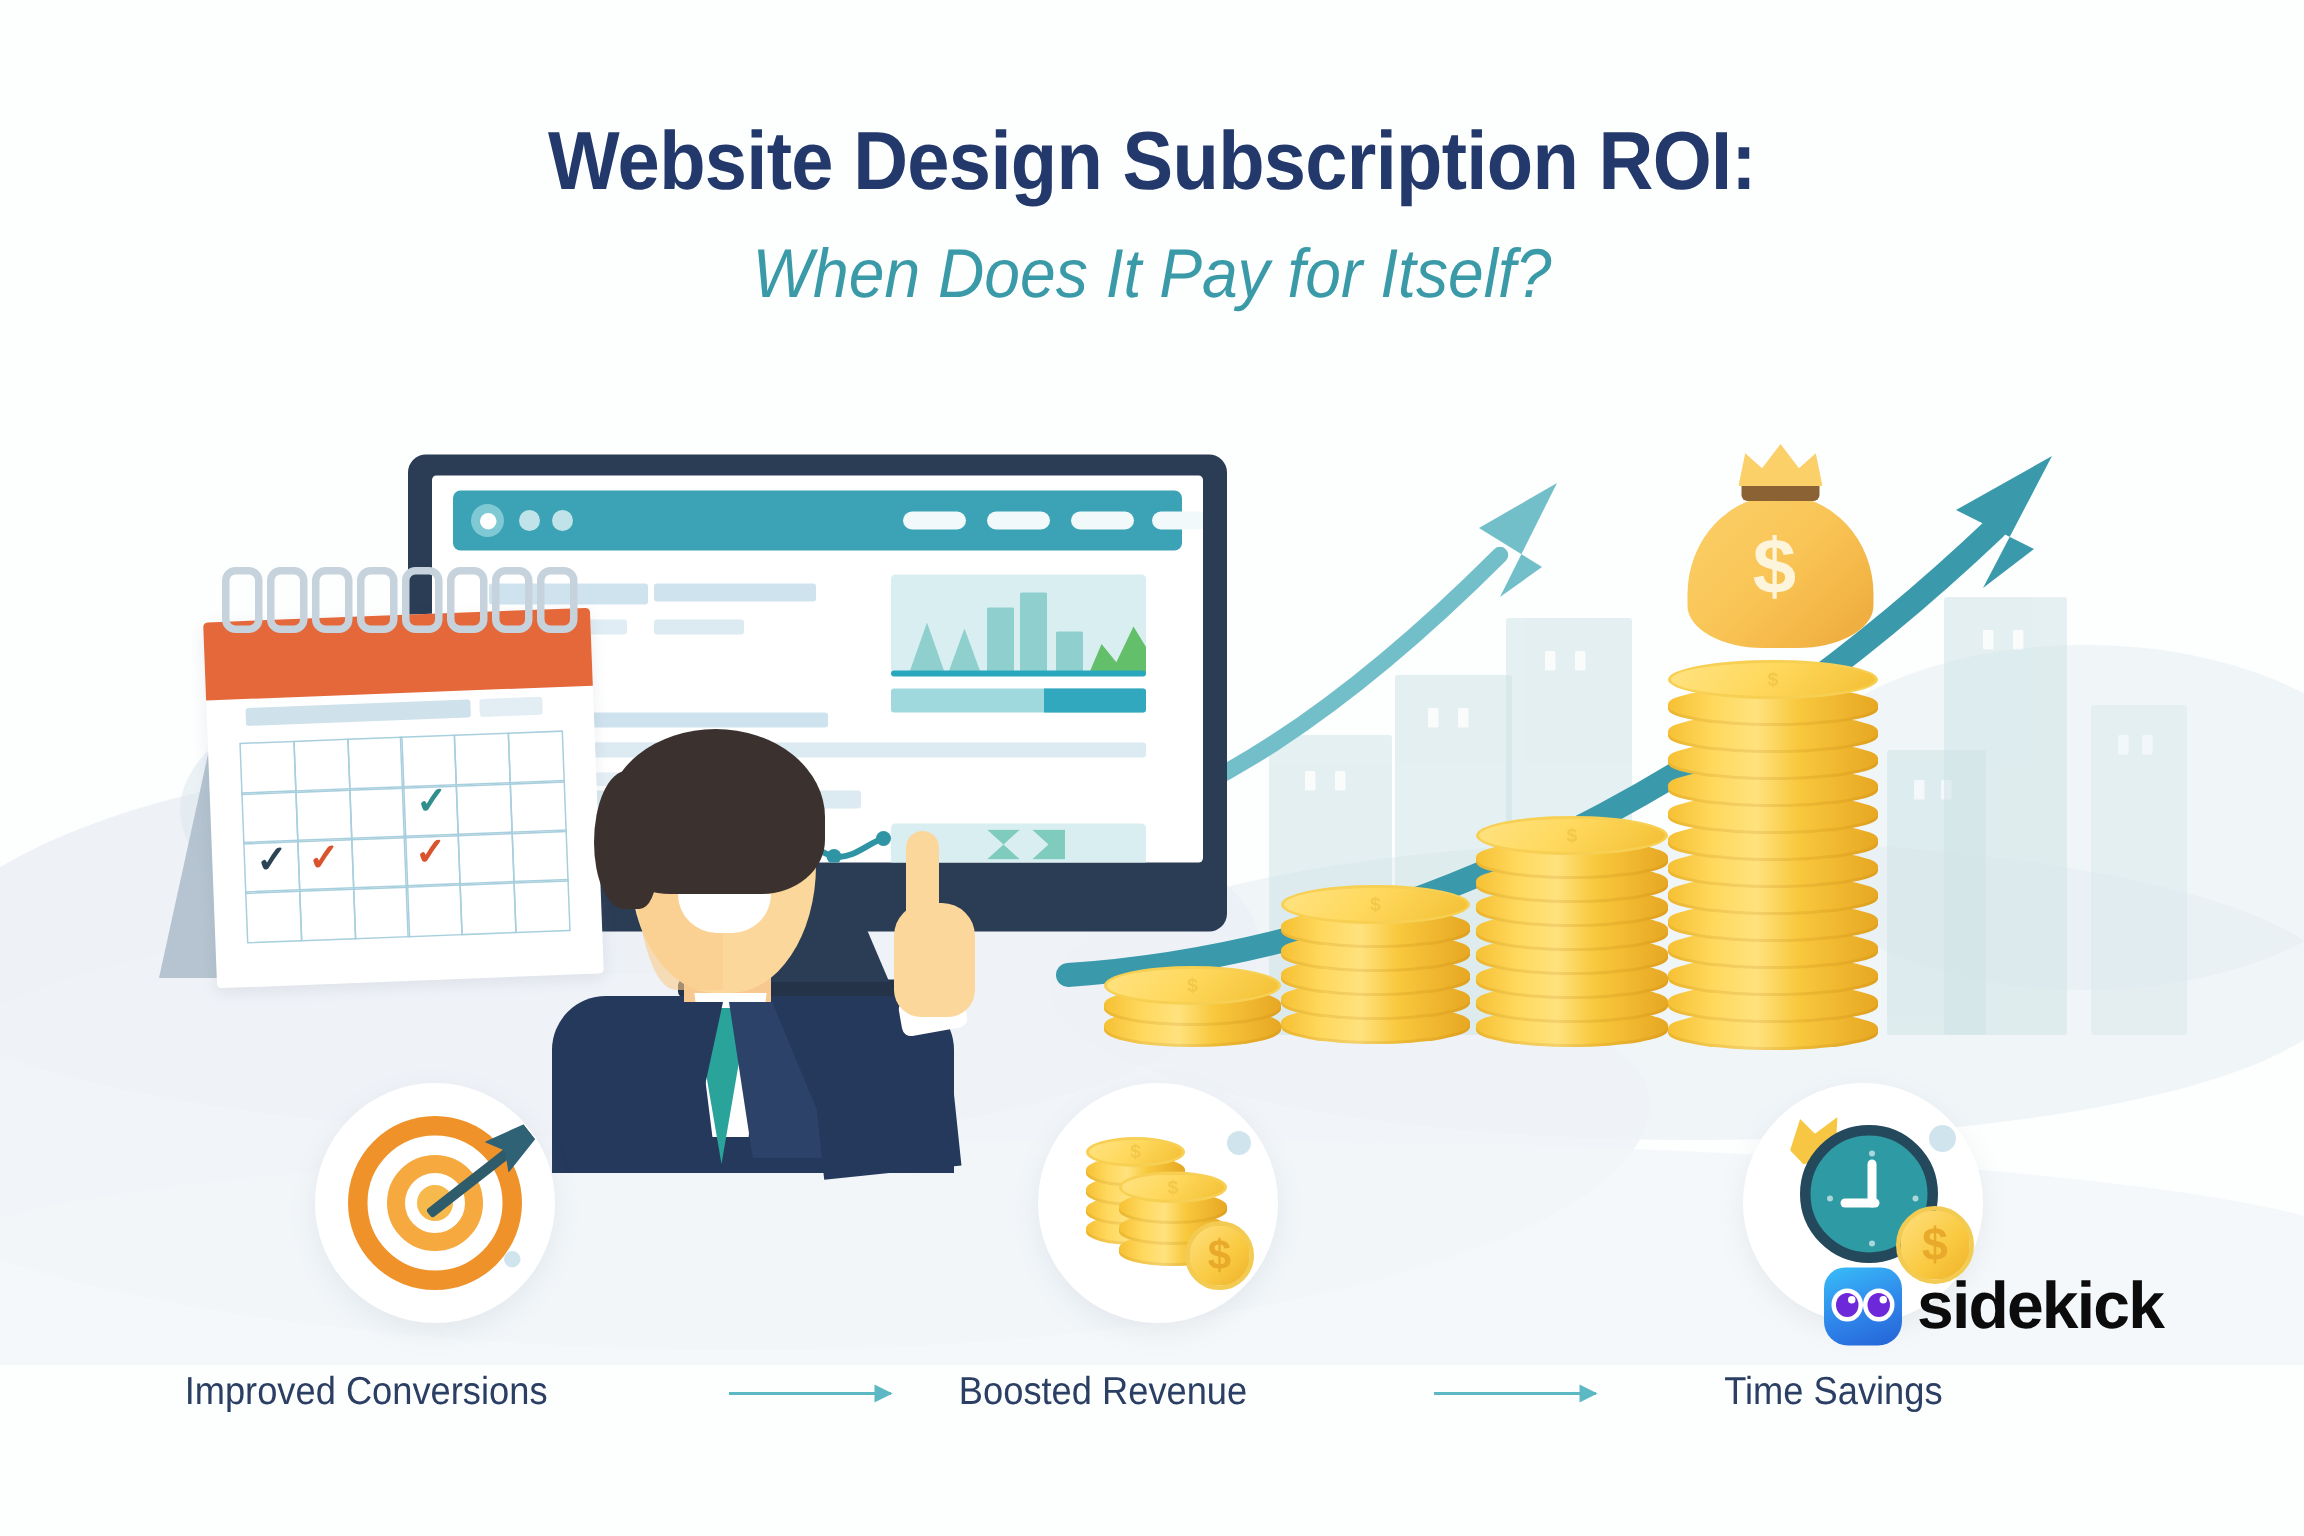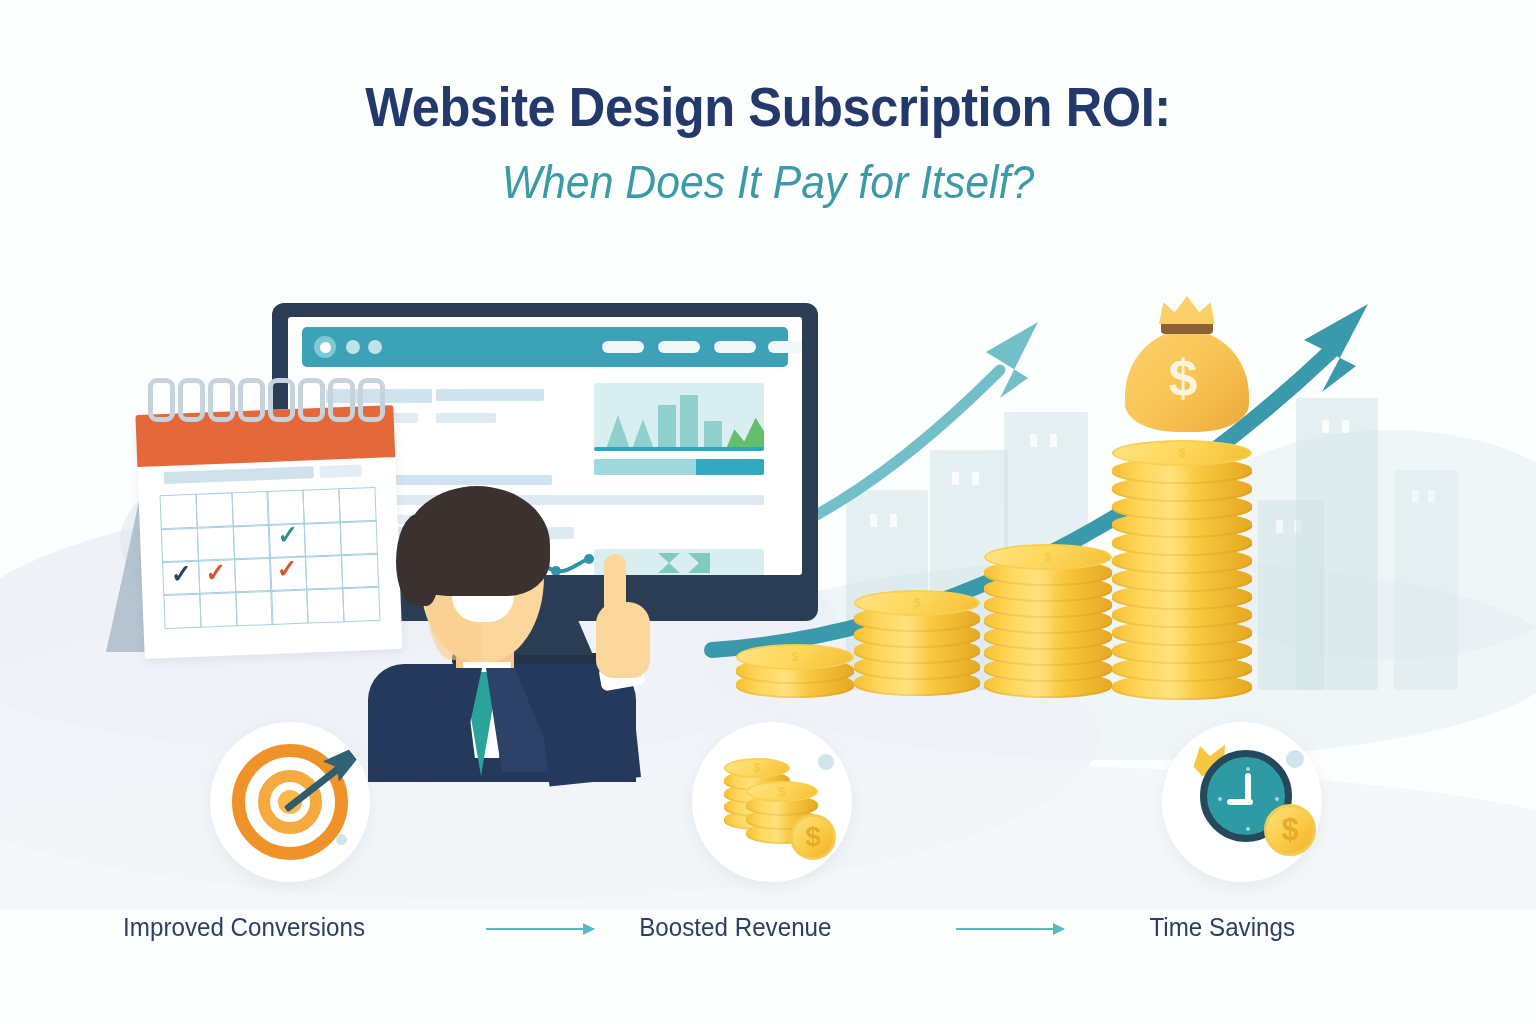--- a/index.html
+++ b/index.html
@@ -415,14 +415,21 @@
     <div class="dollar-coin" style="left:102px;top:82px;width:52px;height:52px;font-size:31px;">$</div>
     <div class="ic-dot" style="left:124px;top:28px;width:18px;height:18px;"></div>
   </div>
 
   <div class="step-label" style="left:114px;top:912px;">Improved Conversions</div>
   <div class="step-arrow" style="left:486px;top:928px;width:108px;"></div>
   <div class="step-label" style="left:632px;top:912px;">Boosted Revenue</div>
   <div class="step-arrow" style="left:956px;top:928px;width:108px;"></div>
   <div class="step-label" style="left:1144px;top:912px;">Time Savings</div>
 
+  <div id="sidekick">
+    <div class="sk-mark">
+      <div class="sk-eye" style="left:5px;"></div>
+      <div class="sk-eye" style="left:26px;"></div>
+    </div>
+    <div class="sk-text">sidekick</div>
+  </div>
 
 </div>
 
 </body></html>

